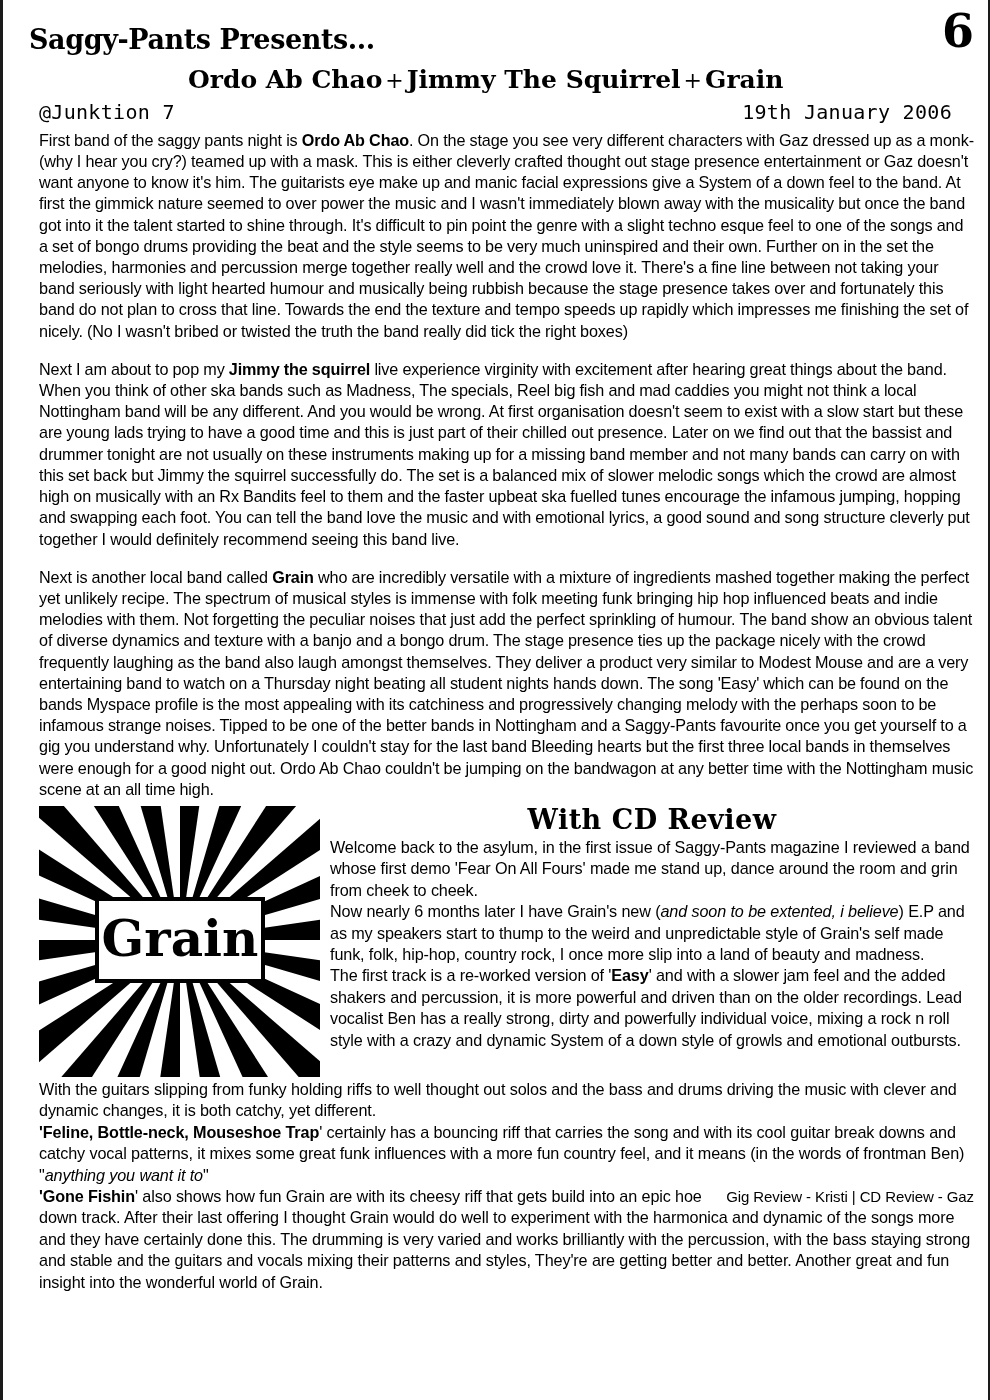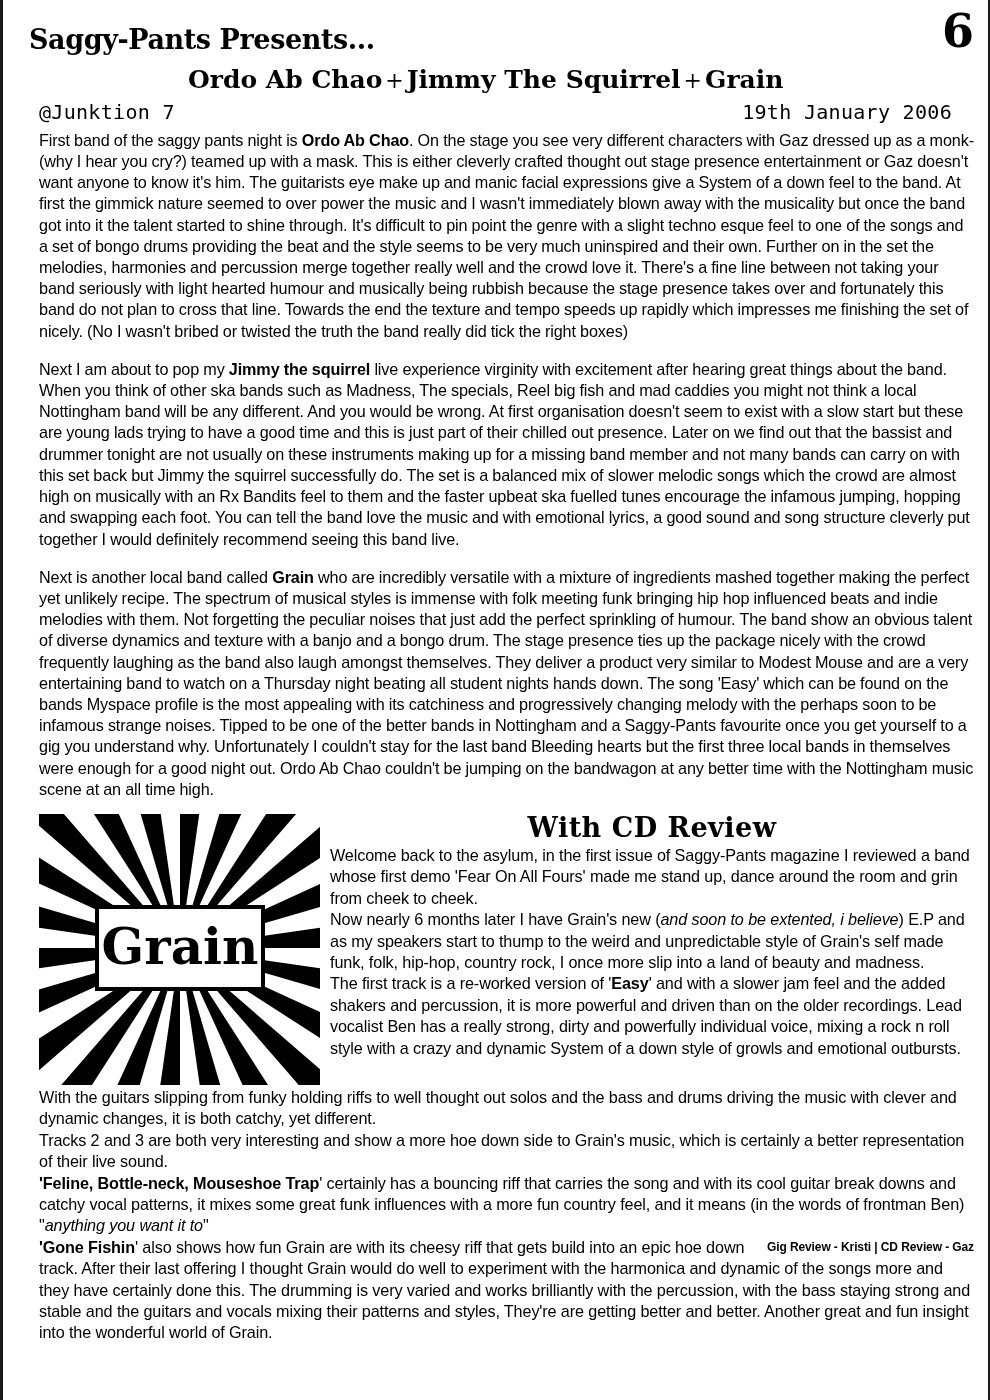--- a/index.html
+++ b/index.html
@@ -83,21 +83,21 @@
   }
   p.copy {
     margin: 0 0 17px 0;
     font-family: "Liberation Sans", sans-serif;
     font-size: 16.2px;
     line-height: 21.2px;
     text-align: left;
     letter-spacing: -0.12px;
     word-spacing: -0.2px;
   }
-  p.copy.tight { margin-bottom: 12px; }
+  p.copy.tight { margin-bottom: 4px; }
   .b { font-weight: bold; }
   .i { font-style: italic; }
 
   
   .cd-section {
     position: relative;
     padding: 0 14px 0 36px;
   }
   .cd-heading {
     font-family: "DejaVu Serif", serif;
@@ -125,22 +125,22 @@
     margin: 0;
     font-family: "Liberation Sans", sans-serif;
     font-size: 16.2px;
     line-height: 21.4px;
     letter-spacing: -0.12px;
   }
 
   .byline {
     float: right;
     font-family: "Liberation Sans", sans-serif;
-    font-weight: bold;
-    font-size: 12px;
+    font-weight: normal;
+    font-size: 15px;
     letter-spacing: -0.1px;
   }
   .lastline { overflow: hidden; }
 </style>
 </head>
 <body>
 
 <div class="page">
 
   <div class="masthead">
@@ -206,21 +206,20 @@
       <p class="cd-copy">Welcome back to the asylum, in the first issue of Saggy-Pants magazine I reviewed a band whose first demo 'Fear On All Fours' made me stand up, dance around the room and grin from cheek to cheek.</p>
 
       <p class="cd-copy"><span>Now nearly 6 months later I have Grain's new (</span><span class="i">and soon to be extented, i believe</span><span>) E.P and as my speakers start to thump to the weird and unpredictable style of Grain's self made funk, folk, hip-hop, country rock, I once more slip into a land of beauty and madness.</span></p>
 
       <p class="cd-copy"><span>The first track is a re-worked version of '</span><span class="b">Easy</span><span>' and with a slower jam feel and the added shakers and percussion, it is more powerful and driven than on the older recordings. Lead vocalist Ben has a really strong, dirty and powerfully individual voice, mixing a rock n roll style with a crazy and dynamic System of a down style of growls and emotional outbursts.</span></p>
 
     </div>
 
     <p class="cd-copy">With the guitars slipping from funky holding riffs to well thought out solos and the bass and drums driving the music with clever and dynamic changes, it is both catchy, yet different.</p>
 
-    <p class="cd-copy">Tracks 2 and 3 are both very interesting and show a more hoe down side to Grain's music, which is certainly a better representation of their live sound.</p>
 
     <p class="cd-copy"><span class="b">'Feline, Bottle-neck, Mouseshoe Trap</span><span>' certainly has a bouncing riff that carries the song and with its cool guitar break downs and catchy vocal patterns, it mixes some great funk influences with a more fun country feel, and it means (in the words of frontman Ben) "</span><span class="i">anything you want it to</span><span>"</span></p>
 
     <p class="cd-copy lastline"><span class="byline">Gig Review - Kristi | CD Review - Gaz</span><span class="b">'Gone Fishin</span><span>' also shows how fun Grain are with its cheesy riff that gets build into an epic hoe down track. After their last offering I thought Grain would do well to experiment with the harmonica and dynamic of the songs more and they have certainly done this. The drumming is very varied and works brilliantly with the percussion, with the bass staying strong and stable and the guitars and vocals mixing their patterns and styles, They're are getting better and better. Another great and fun insight into the wonderful world of Grain.</span></p>
 
   </div>
 
 </div>
 
 </body></html>

